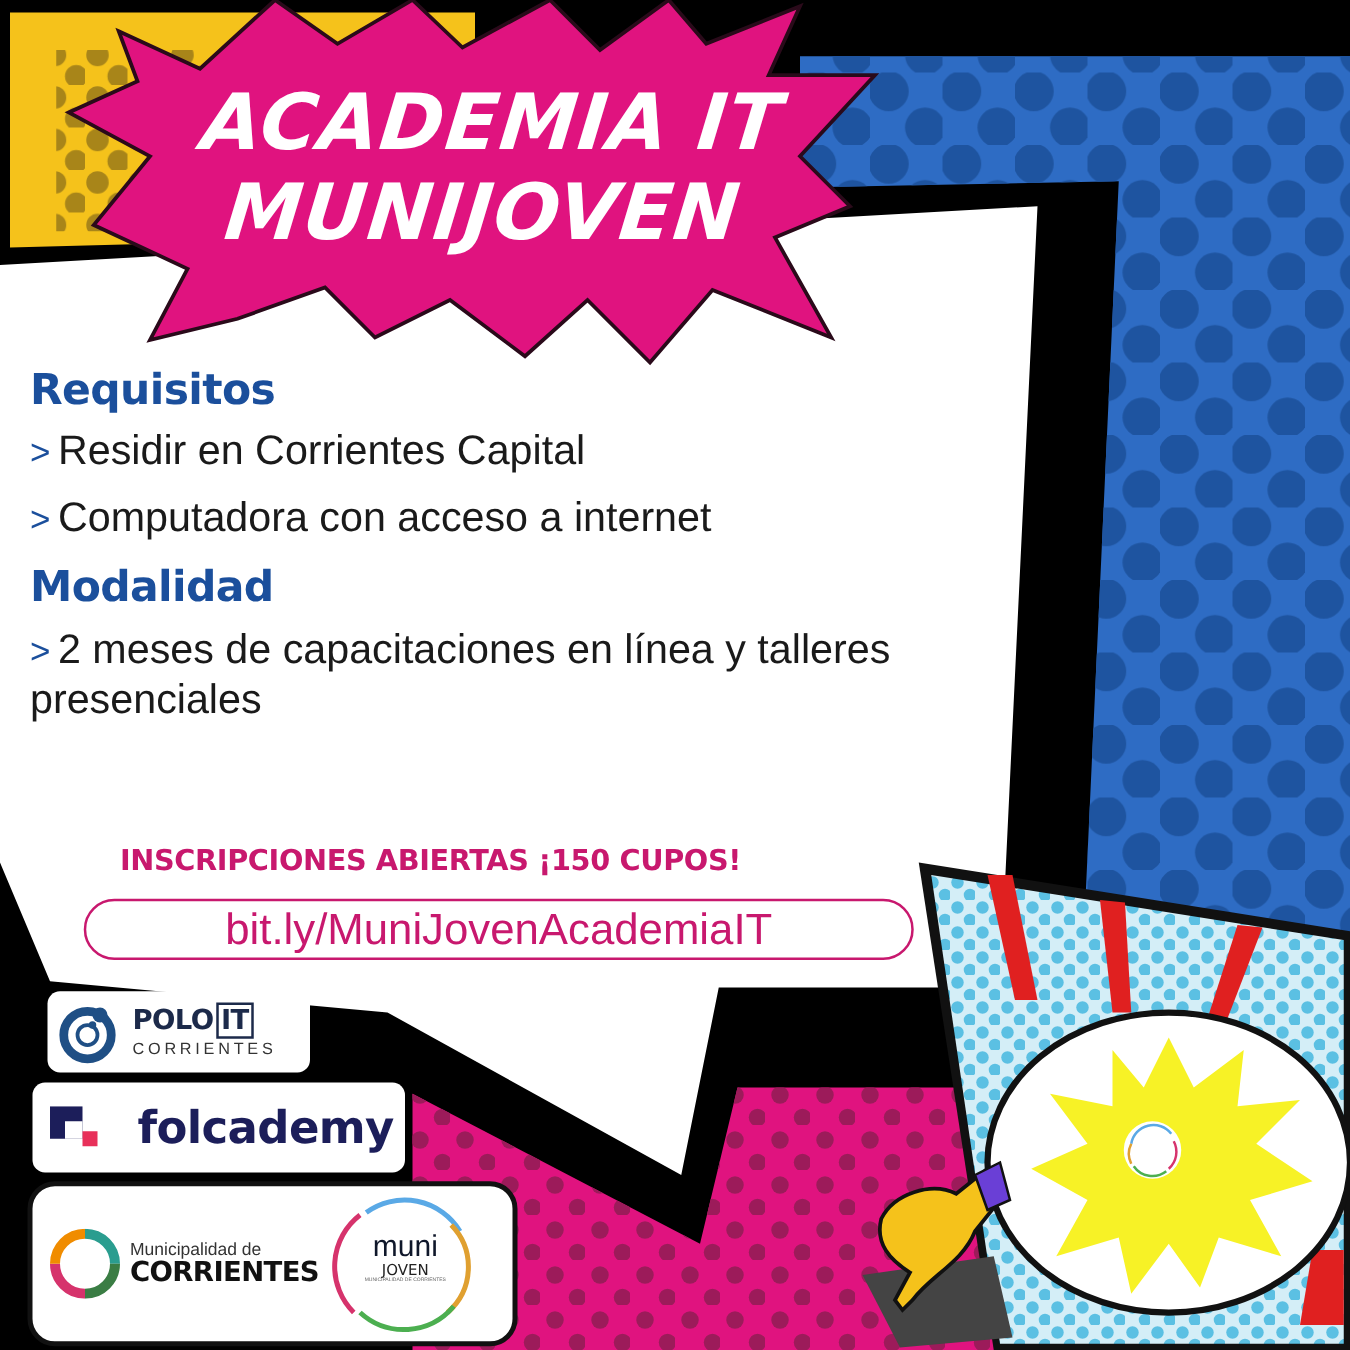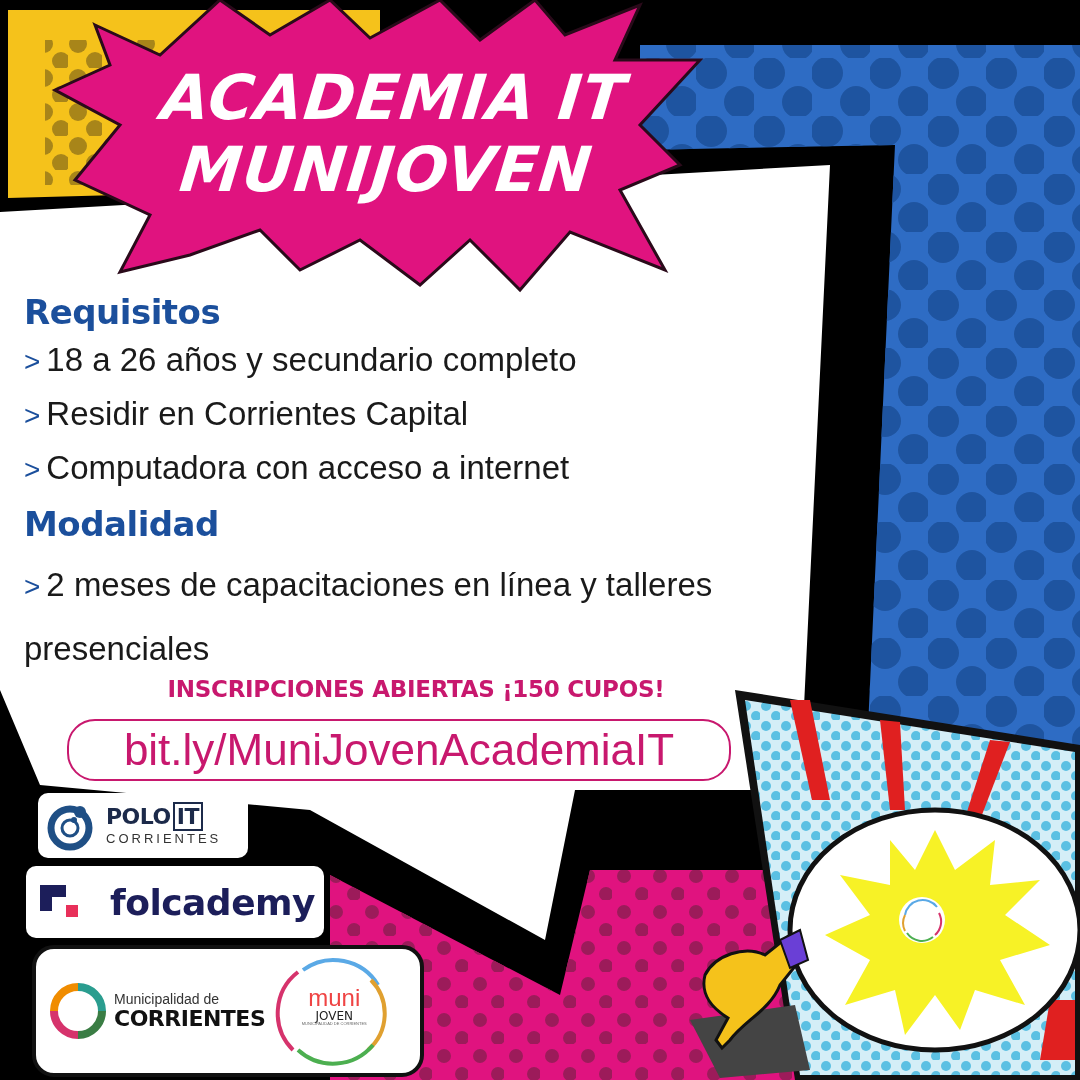--- a/index.html
+++ b/index.html
@@ -6,42 +6,42 @@
   body { width: 1080px; height: 1080px; overflow: hidden; background: #000; position: relative; font-family: "Liberation Sans", sans-serif; }
   svg.bg { position: absolute; left: 0; top: 0; width: 1080px; height: 1080px; }
 
   .burst-title { position: absolute; left: 140px; top: 62px; width: 500px; text-align: center; color: #fff; font-family: "DejaVu Sans", sans-serif; font-weight: bold; font-style: italic; font-size: 62px; line-height: 72px; letter-spacing: 1px; transform: skewX(-6deg); }
   .burst-title div { white-space: nowrap; }
 
   .content { position: absolute; left: 24px; top: 290px; width: 700px; }
   .heading { color: #1b4f9c; font-family: "DejaVu Sans", sans-serif; font-weight: bold; font-size: 34px; line-height: 44px; letter-spacing: -0.5px; }
   .item { color: #1a1a1a; font-family: "Liberation Sans", sans-serif; font-size: 33px; line-height: 52px; white-space: nowrap; }
   .item .arrow { color: #1b4f9c; font-size: 28px; margin-right: 6px; }
-  .wrap-item { white-space: normal; line-height: 62px; }
+  .wrap-item { white-space: normal; line-height: 38px; }
 
-  .cta { position: absolute; left: 96px; top: 676px; width: 640px; text-align: center; color: #c8186e; font-family: "DejaVu Sans", sans-serif; font-weight: bold; font-size: 23px; letter-spacing: -0.3px; white-space: nowrap; }
-  .link-pill { position: absolute; left: 67px; top: 719px; width: 664px; height: 62px; border: 2px solid #c8186e; border-radius: 28px; box-sizing: border-box; display: flex; align-items: center; justify-content: center; color: #c8186e; font-family: "Liberation Sans", sans-serif; font-size: 44px; background: #fff; text-decoration: none; }
+  .cta { position: absolute; left: 96px; top: 676px; width: 640px; color: #c8186e; font-family: "DejaVu Sans", sans-serif; font-weight: bold; font-size: 23px; letter-spacing: -0.3px; white-space: nowrap; }
+  .link-pill { position: absolute; left: 67px; top: 719px; width: 664px; height: 49px; border: 2px solid #c8186e; border-radius: 28px; box-sizing: border-box; display: flex; align-items: center; justify-content: center; color: #c8186e; font-family: "Liberation Sans", sans-serif; font-size: 35px; background: #fff; text-decoration: none; }
 
   .logo-card { position: absolute; background: #fff; border-radius: 10px; box-sizing: border-box; display: flex; align-items: center; }
   .polo-card { left: 38px; top: 793px; width: 210px; height: 65px; padding-left: 6px; }
   .polo-text { margin-left: 10px; line-height: 1; }
   .polo-main { font-family: "DejaVu Sans", sans-serif; font-weight: bold; font-size: 22px; color: #1c2a4a; letter-spacing: -0.5px; }
   .polo-main .bracket { border: 2px solid #1c2a4a; padding: 0 2px; margin-left: 2px; }
   .polo-sub { font-family: "Liberation Sans", sans-serif; font-size: 13px; color: #333; letter-spacing: 3px; margin-top: 4px; }
 
   .folc-card { left: 26px; top: 866px; width: 298px; height: 72px; padding-left: 14px; gap: 18px; }
   .folc-text { font-family: "DejaVu Sans", sans-serif; font-weight: bold; font-size: 36px; color: #1c1e5a; margin-left: 10px; letter-spacing: -0.5px; }
 
-  .muni-card { left: 32px; top: 945px; width: 392px; height: 132px; border: 4px solid #111; border-radius: 22px; padding-left: 14px; }
+  .muni-card { left: 22px; top: 945px; width: 392px; height: 132px; border: 4px solid #111; border-radius: 22px; padding-left: 14px; }
   .muni-text { margin-left: 8px; line-height: 1.05; }
   .muni-small { font-family: "Liberation Sans", sans-serif; font-size: 14px; color: #333; }
   .muni-big { font-family: "DejaVu Sans", sans-serif; font-weight: bold; font-size: 22px; color: #111; letter-spacing: -0.5px; }
   .mj-wrap { position: relative; width: 122px; height: 122px; margin-left: 8px; }
   .mj-text { position: absolute; left: 0; top: 36px; width: 122px; text-align: center; line-height: 1; }
-  .mj-muni { font-family: "Liberation Sans", sans-serif; font-size: 24px; color: #ef4444; }
+  .mj-muni { font-family: "Liberation Sans", sans-serif; font-size: 24px; color: #0f172a; }
   .mj-joven { font-family: "DejaVu Sans", sans-serif; font-weight: normal; font-size: 12px; color: #222; }
   .mj-tiny { font-family: "Liberation Sans", sans-serif; font-size: 4px; color: #666; }
 
   .laptop-logo { position: absolute; left: 897px; top: 895px; width: 50px; height: 50px; }
 </style>
 </head>
 <body>
 
 <svg class="bg" viewBox="0 0 1080 1080" xmlns="http://www.w3.org/2000/svg">
   <defs>
@@ -102,23 +102,20 @@
 </svg>
 
 <div class="burst-title">
   <div>ACADEMIA IT</div>
   <div>MUNIJOVEN</div>
 </div>
 
 <div class="content">
   <div class="heading">Requisitos</div>
   <div class="item">
-    <span class="arrow">&gt;</span><span>18 a 26 años y secundario completo</span>
-  </div>
-  <div class="item">
     <span class="arrow">&gt;</span><span>Residir en Corrientes Capital</span>
   </div>
   <div class="item">
     <span class="arrow">&gt;</span><span>Computadora con acceso a internet</span>
   </div>
   <div class="heading" style="margin-top:6px;">Modalidad</div>
   <div class="item wrap-item" style="margin-top:8px;">
     <span class="arrow">&gt;</span><span>2 meses de capacitaciones en línea y talleres presenciales</span>
   </div>
 </div>

